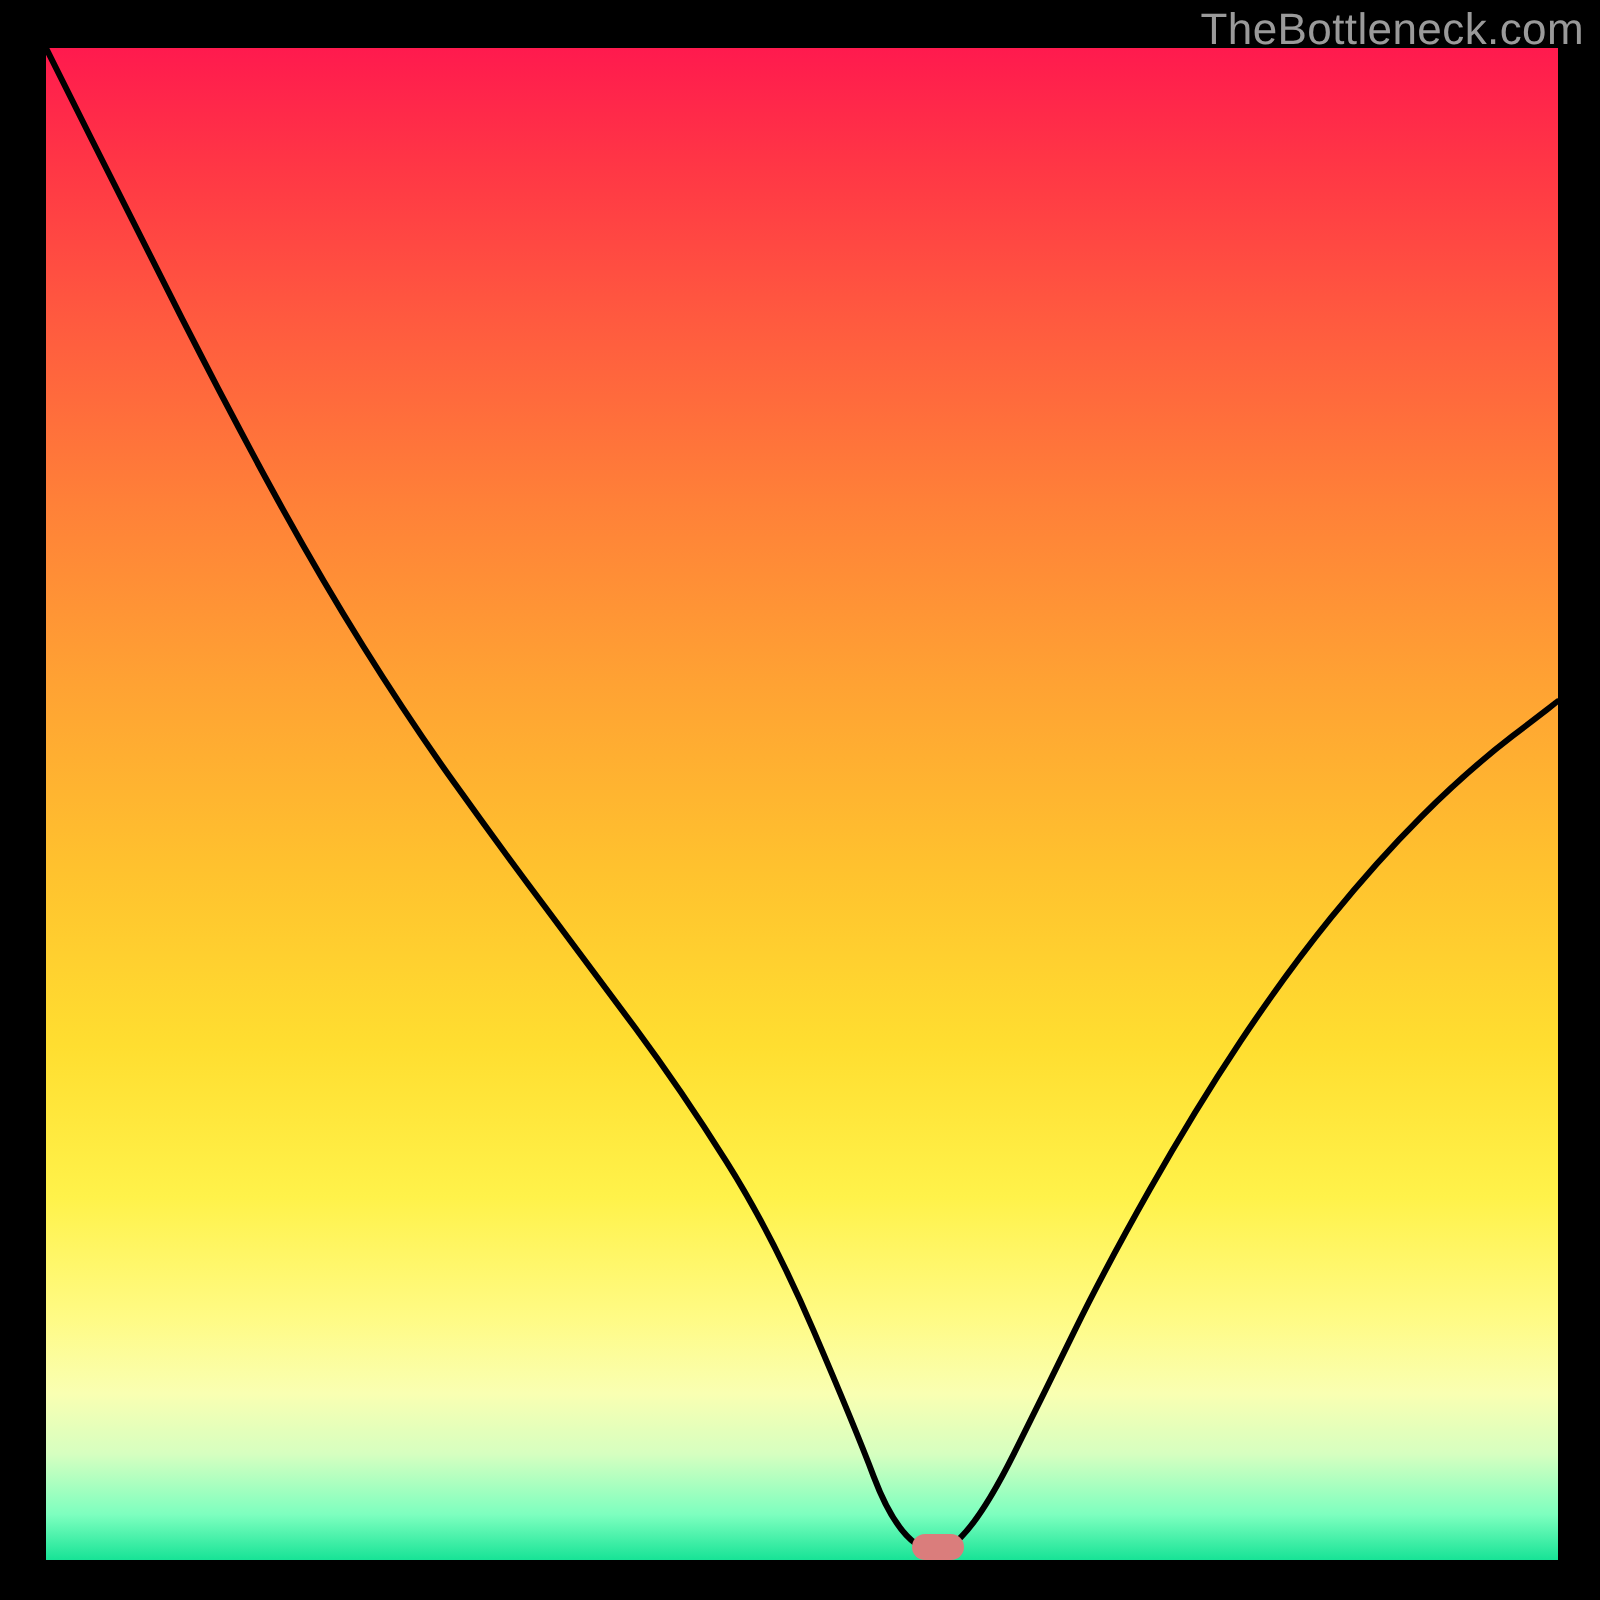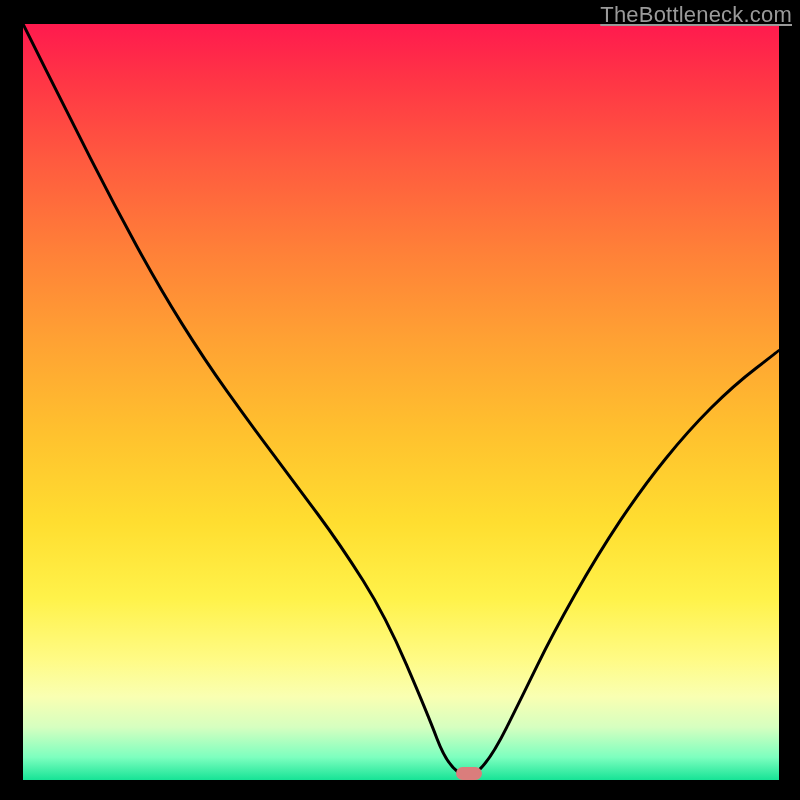--- a/index.html
+++ b/index.html
@@ -43,21 +43,20 @@
     position: absolute;
     border-radius: 8px;
     background: #da7d7c;
   }
   #watermark {
     position: absolute;
     color: #9a9a9a;
     font-size: 22px;
     letter-spacing: 0.2px;
     user-select: none;
-    text-decoration: underline;
   }
 </style>
 </head>
 <body>
 
 <div id="stage">
 
   <div id="plot-area" style="left: 23px; top: 24px; width: 756px; height: 756px;"></div>
 
   <svg id="curve-svg" width="756" height="756" viewBox="0 0 756 756" style="left: 23px; top: 24px;">

